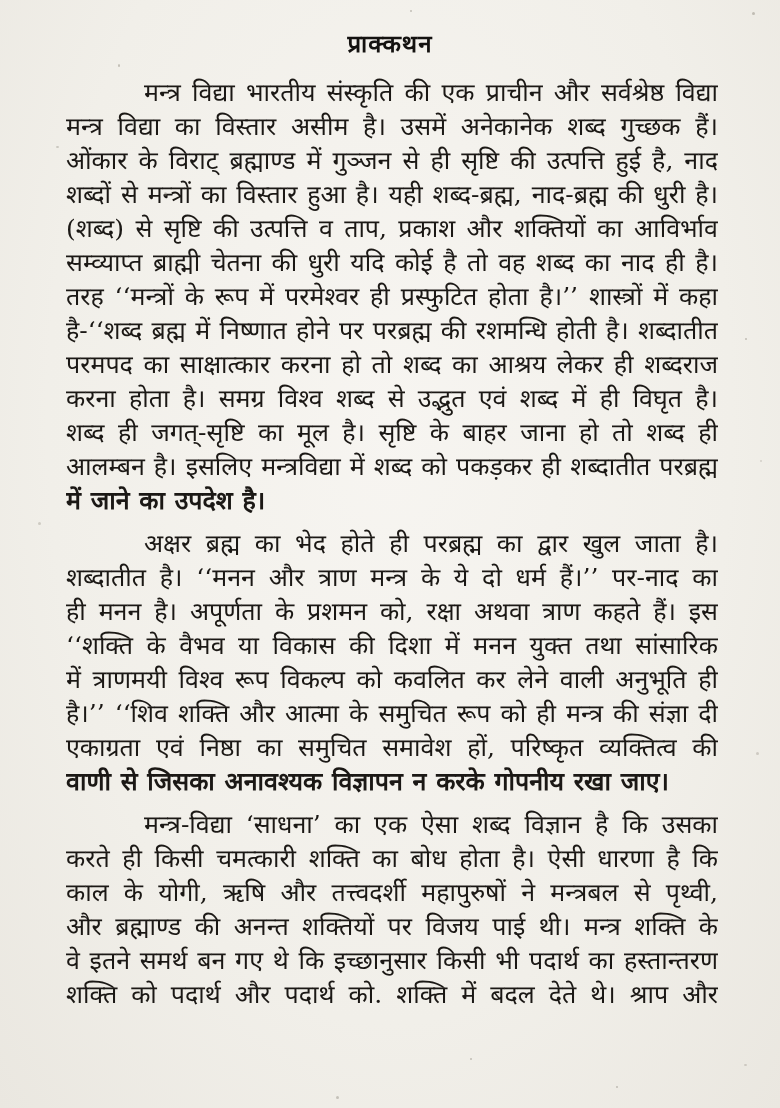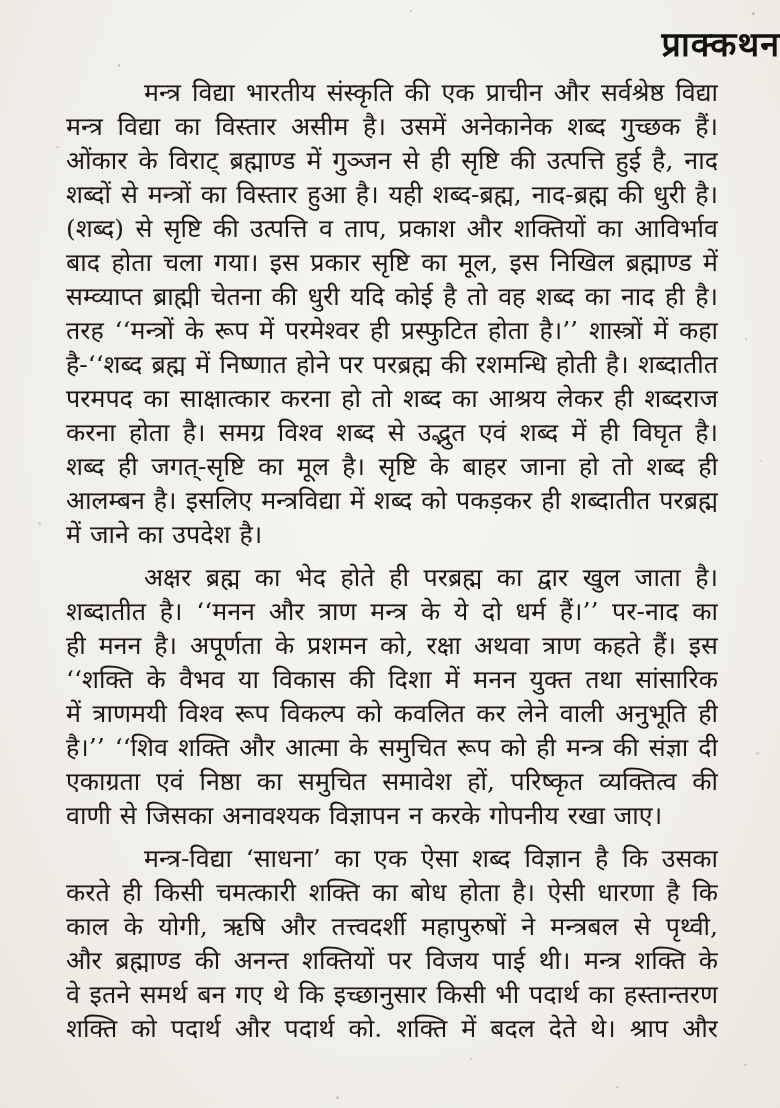--- a/index.html
+++ b/index.html
@@ -13,22 +13,22 @@
     height: 1108px;
     margin: 0 auto;
     overflow: hidden;
     background-color: #f3f1ec;
     background-image: radial-gradient(ellipse at 50% 38%, #f7f5f1 0%, #f1efe9 62%, #eae7e0 100%);
     font-family: "DejaVu Serif", "Liberation Serif", serif;
     color: #1b1815;
   }
   .page-title {
     margin: 22px 0 0 0;
-    text-align: right;
-    font-size: 34px;
+    text-align: center;
+    font-size: 24px;
     line-height: 44px;
     font-weight: bold;
     letter-spacing: 1px;
     color: #141210;
   }
   .text-body {
     position: absolute;
     left: 66px;
     top: 76px;
     width: 652px;
@@ -40,21 +40,21 @@
     font-size: 25px;
     line-height: 34px;
     height: 34px;
     overflow: hidden;
     text-align: justify;
     text-align-last: justify;
     word-spacing: 1px;
     white-space: normal;
   }
   .line.indent { padding-left: 78px; }
-  .line.end { text-align-last: left; }
+  .line.end { text-align-last: left; font-weight: bold; }
   
   .speck {
     position: absolute;
     border-radius: 50%;
     background: #9a958b;
     opacity: 0.55;
   }
   .s1  { left: 752px; top: 12px;  width: 3px; height: 3px; }
   .s2  { left: 410px; top: 10px;  width: 2px; height: 2px; }
   .s3  { left: 118px; top: 64px;  width: 2px; height: 3px; }
@@ -75,21 +75,20 @@
 
 <div class="page">
   <h1 class="page-title">प्राक्कथन</h1>
   <div class="text-body" id="text-body">
       <div class="para">
         <div class="line indent">मन्त्र विद्या भारतीय संस्कृति की एक प्राचीन और सर्वश्रेष्ठ विद्या है।</div>
         <div class="line">मन्त्र विद्या का विस्तार असीम है। उसमें अनेकानेक शब्द गुच्छक हैं। अनेक</div>
         <div class="line">ओंकार के विराट् ब्रह्माण्ड में गुञ्जन से ही सृष्टि की उत्पत्ति हुई है, नाद</div>
         <div class="line">शब्दों से मन्त्रों का विस्तार हुआ है। यही शब्द-ब्रह्म, नाद-ब्रह्म की धुरी है।</div>
         <div class="line">(शब्द) से सृष्टि की उत्पत्ति व ताप, प्रकाश और शक्तियों का आविर्भाव उसके</div>
-        <div class="line">बाद होता चला गया। इस प्रकार सृष्टि का मूल, इस निखिल ब्रह्माण्ड में</div>
         <div class="line">सम्व्याप्त ब्राह्मी चेतना की धुरी यदि कोई है तो वह शब्द का नाद ही है। इस</div>
         <div class="line">तरह ‘‘मन्त्रों के रूप में परमेश्वर ही प्रस्फुटित होता है।’’ शास्त्रों में कहा</div>
         <div class="line">है-‘‘शब्द ब्रह्म में निष्णात होने पर परब्रह्म की रशमन्धि होती है। शब्दातीत</div>
         <div class="line">परमपद का साक्षात्कार करना हो तो शब्द का आश्रय लेकर ही शब्दराज का भेद</div>
         <div class="line">करना होता है। समग्र विश्व शब्द से उद्भुत एवं शब्द में ही विघृत है। अर्थात्</div>
         <div class="line">शब्द ही जगत्-सृष्टि का मूल है। सृष्टि के बाहर जाना हो तो शब्द ही एकमात्र</div>
         <div class="line">आलम्बन है। इसलिए मन्त्रविद्या में शब्द को पकड़कर ही शब्दातीत परब्रह्म पद</div>
         <div class="line end">में जाने का उपदेश है।</div>
       </div>
       <div class="para">

